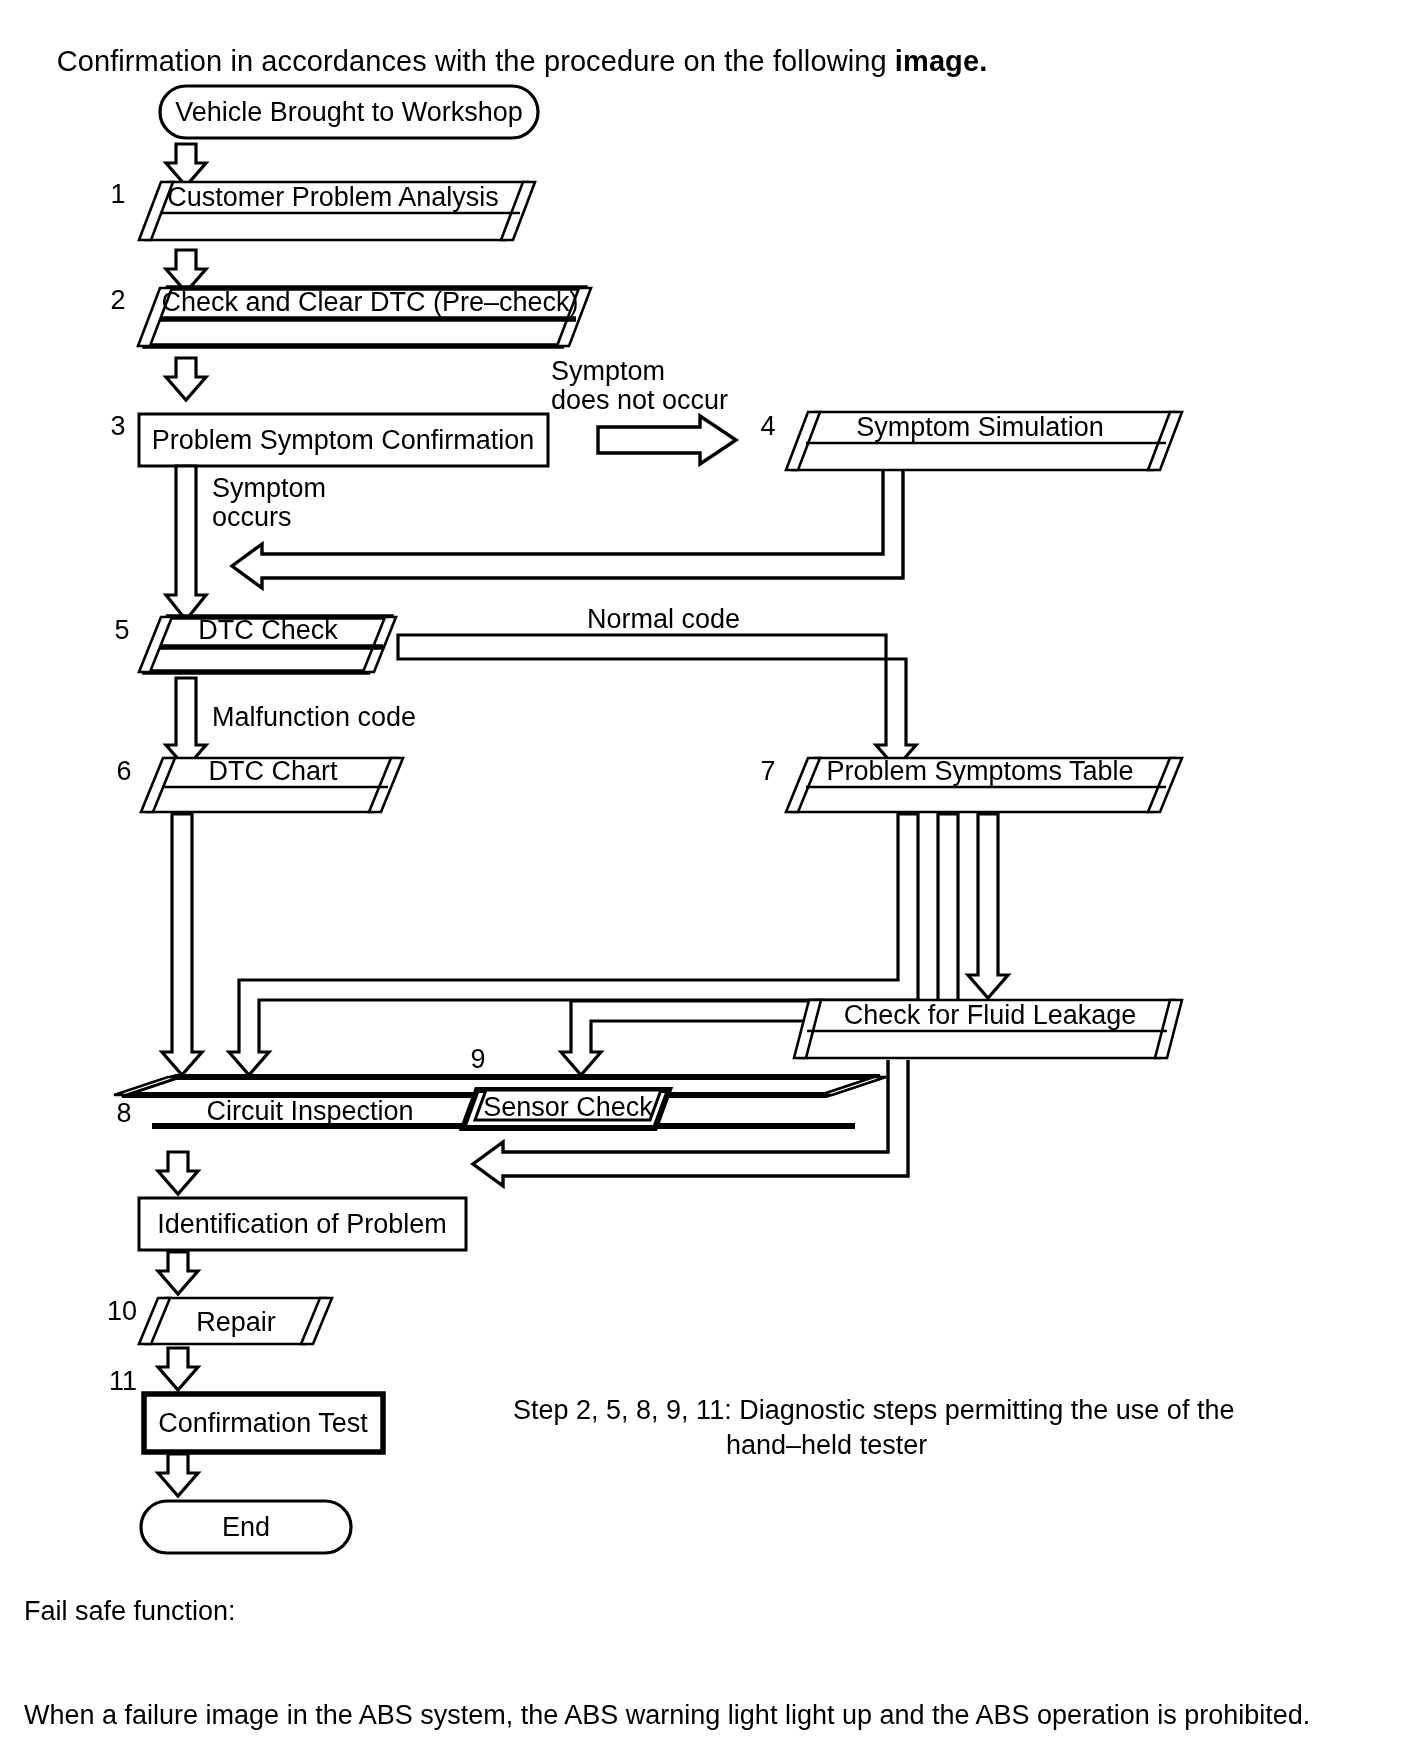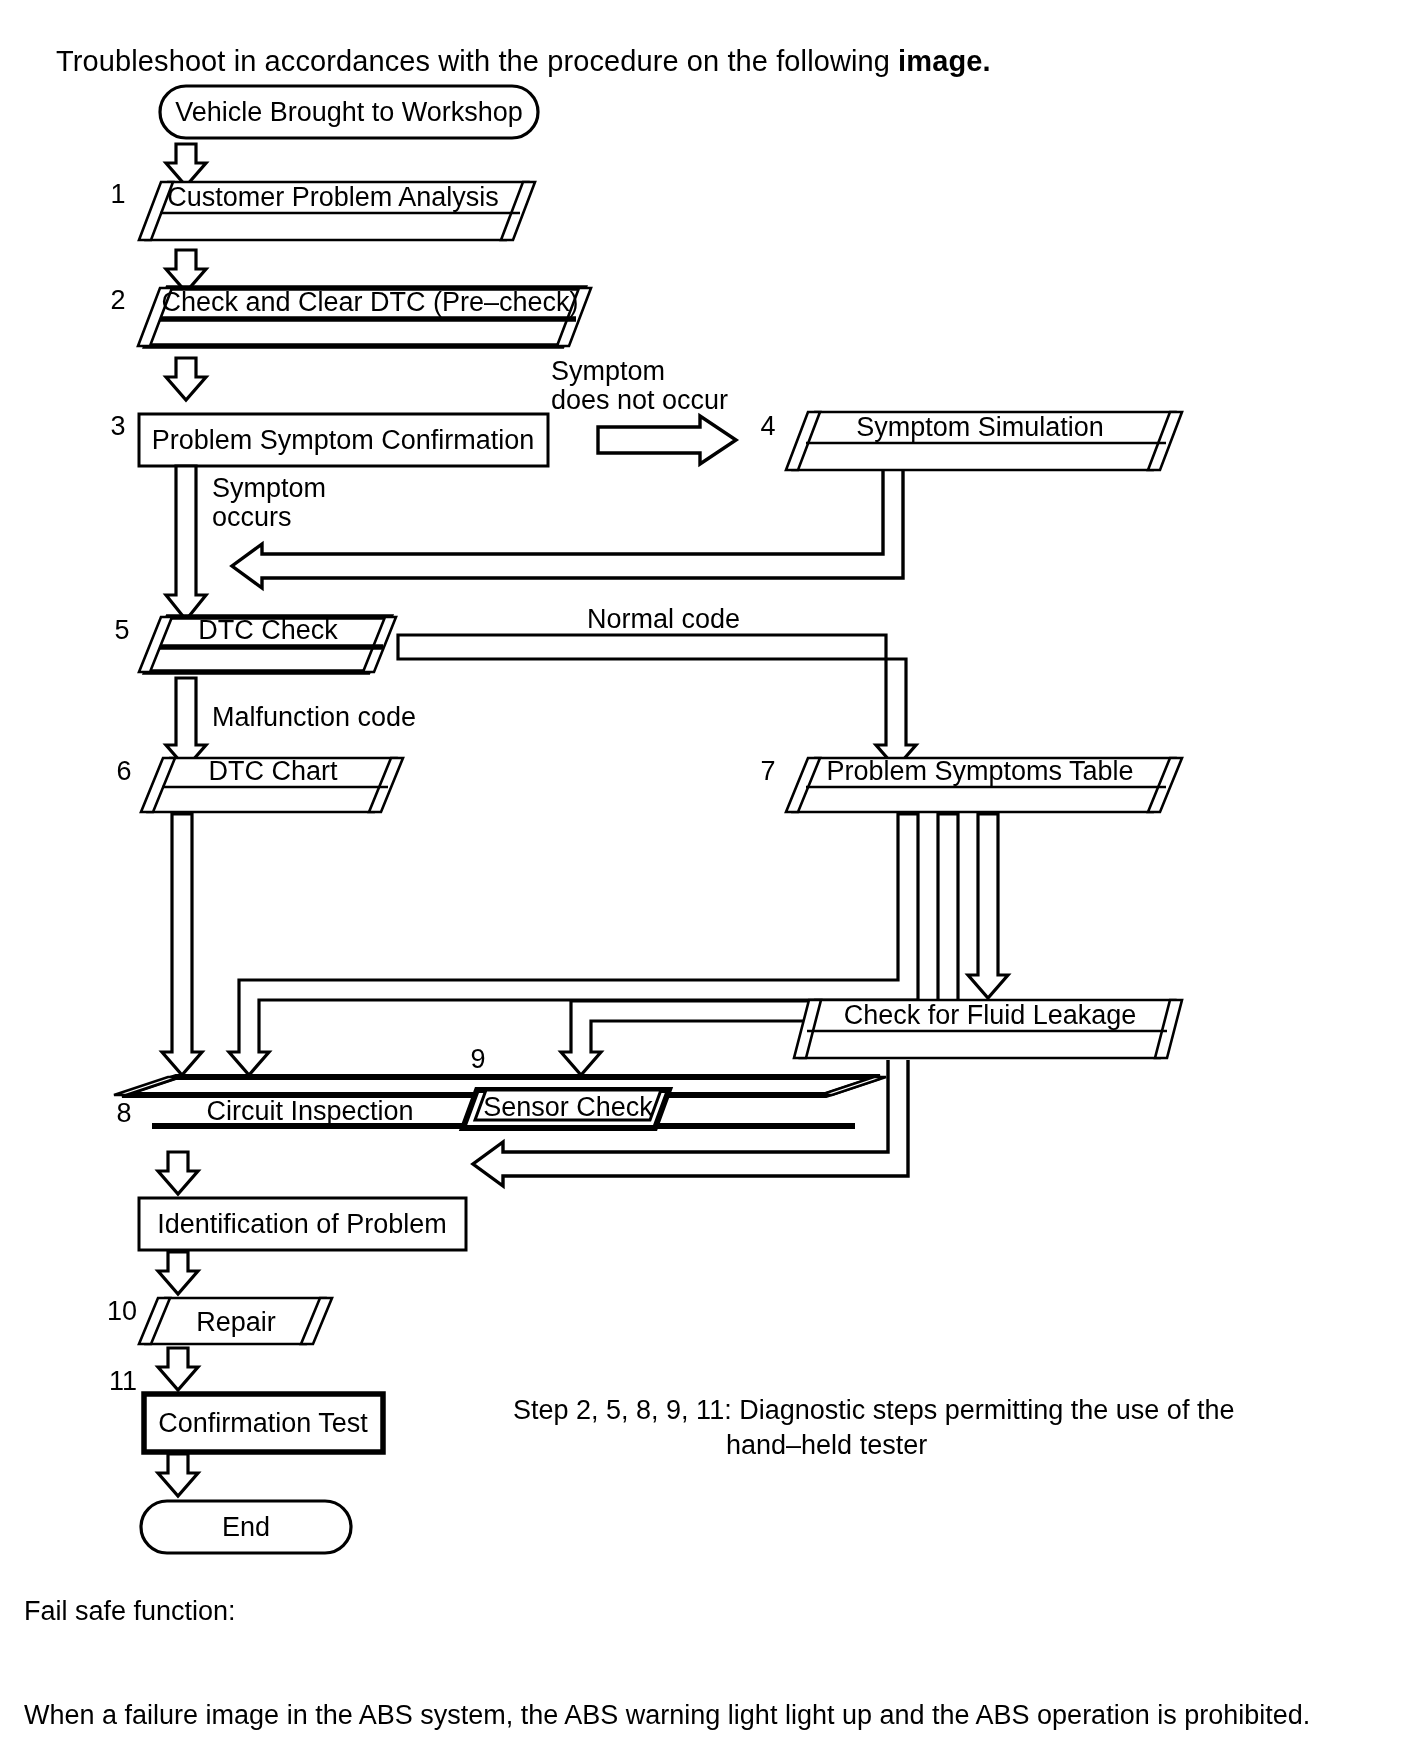--- a/index.html
+++ b/index.html
@@ -50,21 +50,21 @@
   .stepnum { font-size: 27px; }
   .edgelabel { font-size: 27px; }
   .legend { font-size: 27px; }
 </style>
 </head>
 <body>
 
 <div id="root">
 
   <div class="intro-line">
-    <span>Troubleshoot in accordances with the procedure on the following </span><b>image.</b>
+    <span>Confirmation in accordances with the procedure on the following </span><b>image.</b>
   </div>
 
   <svg class="flow" viewBox="0 0 1408 1760">
     <defs></defs>
 
     <g>
       <rect x="160" y="86" width="378" height="52" rx="26" ry="26" fill="#fff" stroke="#000" stroke-width="3.2"></rect>
       <text class="nodelabel" x="349" y="121" text-anchor="middle">Vehicle Brought to Workshop</text>
     </g>
 

